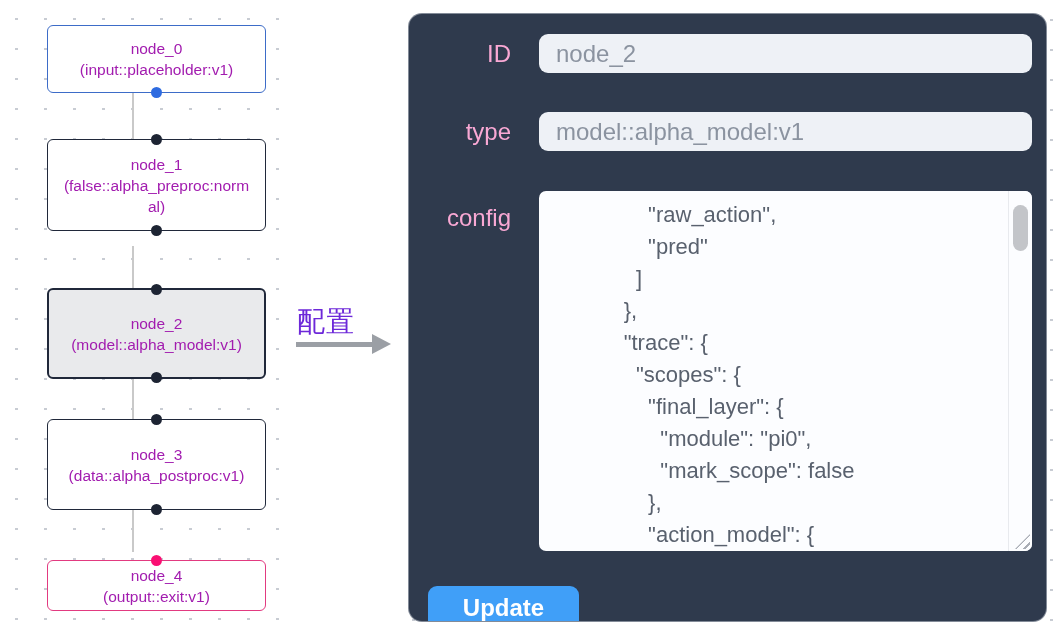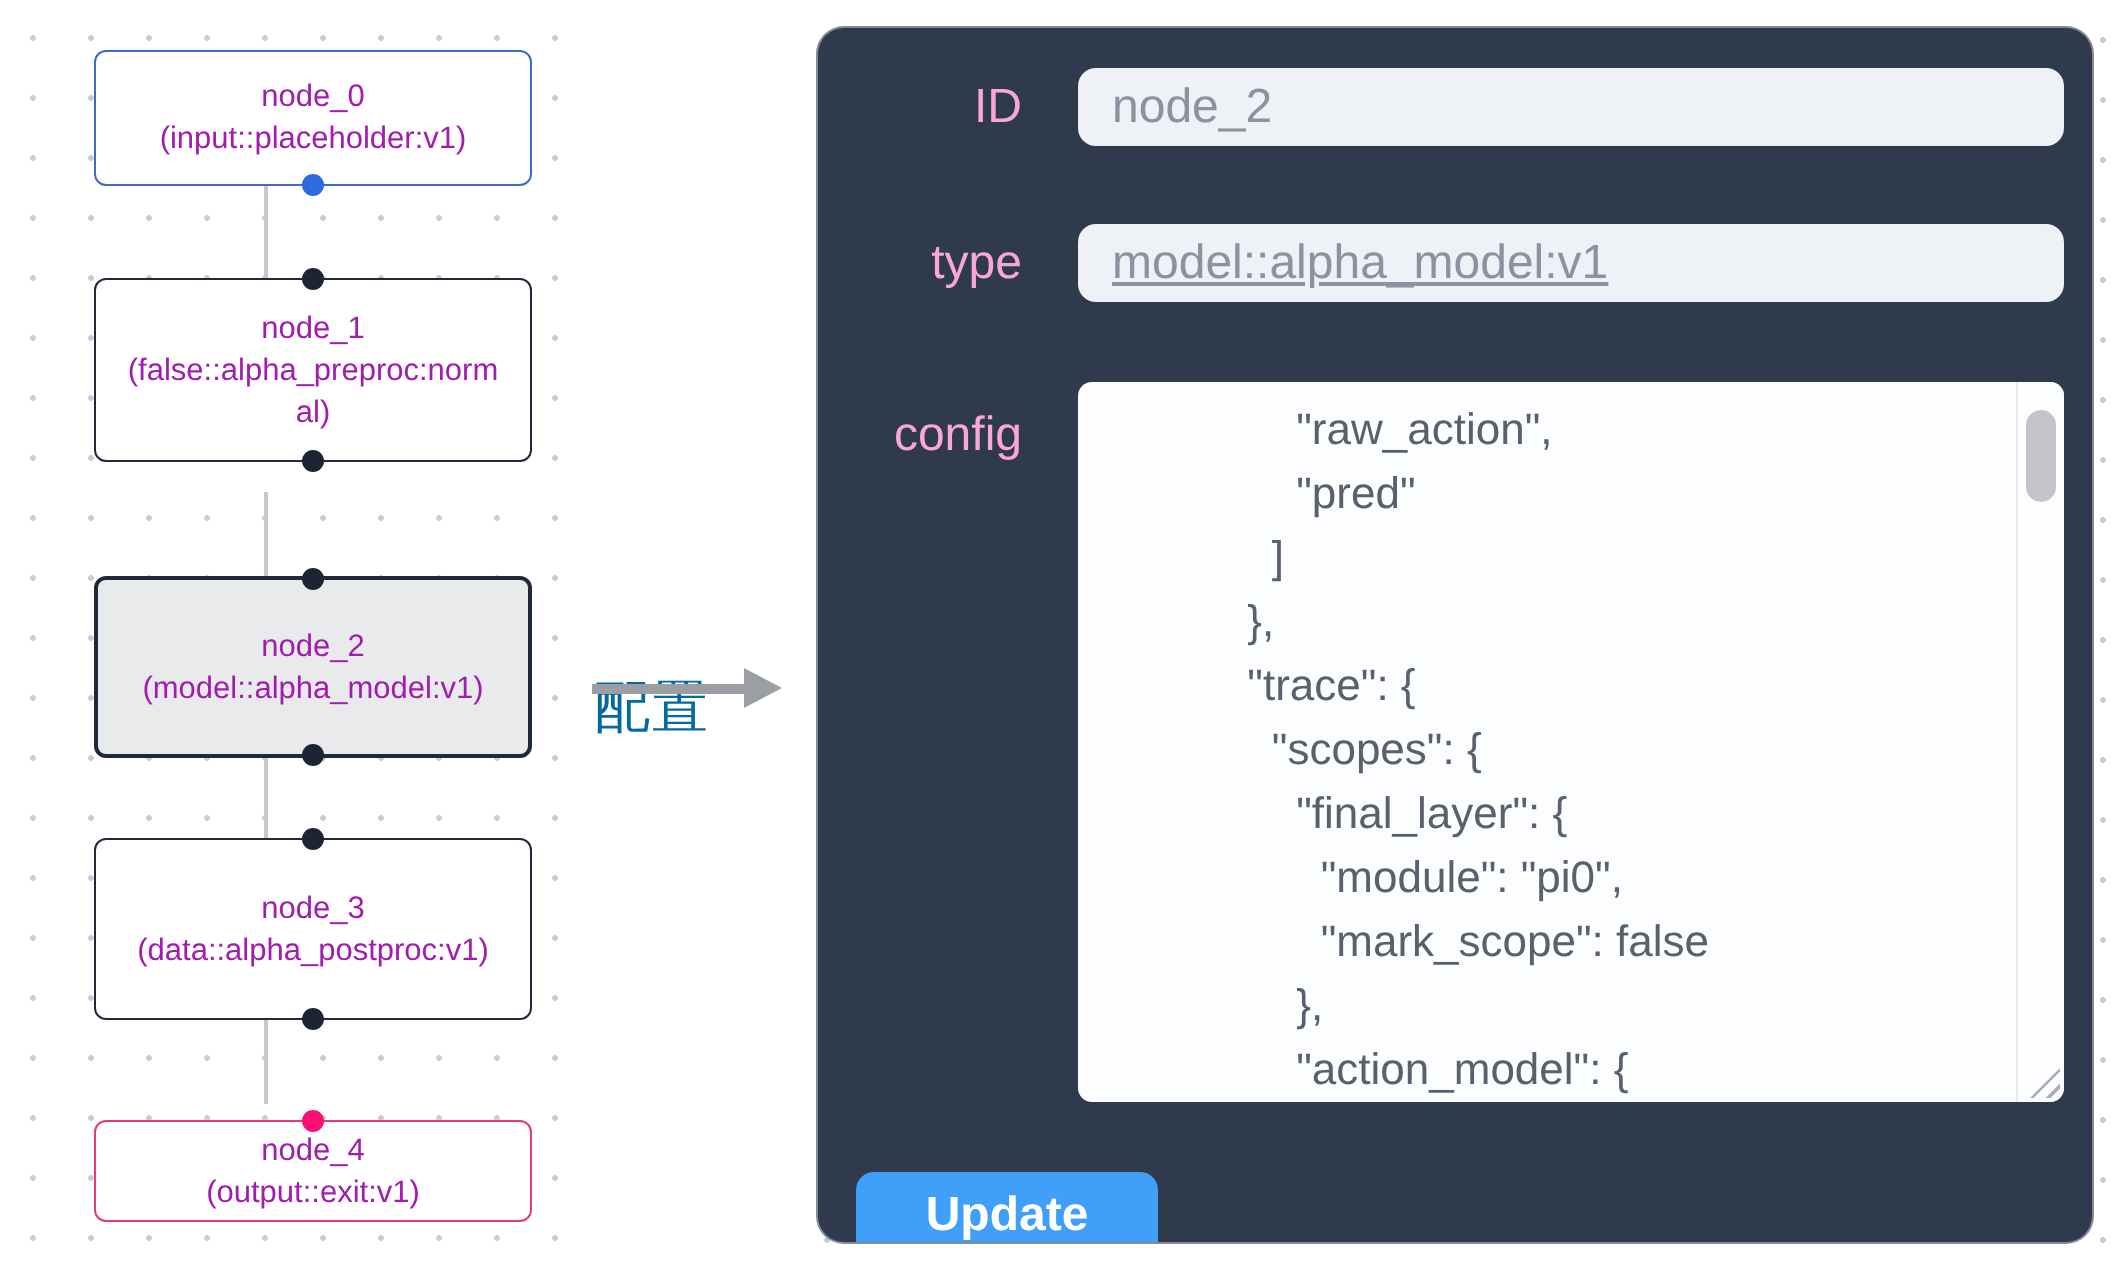--- a/index.html
+++ b/index.html
@@ -33,21 +33,21 @@
   }
   .port-top    { top:-6px; }
   .port-bottom { bottom:-6px; }
   .port-blue   { background:#2e6be0; }
   .port-pink   { background:#fa0f73; }
   .edge { position:absolute; left:132px; width:2px; background:#c9c9c9; }
 
   
   .transition-label {
     position:absolute; left:297px; top:303px; width:96px;
-    font-size:28px; color:#0369a1; letter-spacing:1px;margin-top:32px;
+    font-size:28px; color:#6d28d9; letter-spacing:1px;
   }
   .arrow-line {
     position:absolute; left:296px; top:342px; width:78px; height:5px; background:#9b9fa5;
   }
   .arrow-head {
     position:absolute; left:372px; top:334px; width:0; height:0;
     border-left:19px solid #9b9fa5; border-top:10px solid transparent; border-bottom:10px solid transparent;
   }
 
   
@@ -143,21 +143,21 @@
   <div class="arrow-line"></div>
   <div class="arrow-head"></div>
 
   <div class="canvas-right">
     <div class="panel">
 
       <div class="field-label" style="top:20px; line-height:39px;">ID</div>
       <div class="field-input" style="top:20px;">node_2</div>
 
       <div class="field-label" style="top:98px; line-height:39px;">type</div>
-      <div class="field-input" style="top:98px;text-decoration:underline;">model::alpha_model:v1</div>
+      <div class="field-input" style="top:98px;">model::alpha_model:v1</div>
 
       <div class="field-label" style="top:190px;">config</div>
       <div class="config-box">
         <div class="config-pre">          "raw_action",
           "pred"
         ]
       },
       "trace": {
         "scopes": {
           "final_layer": {

